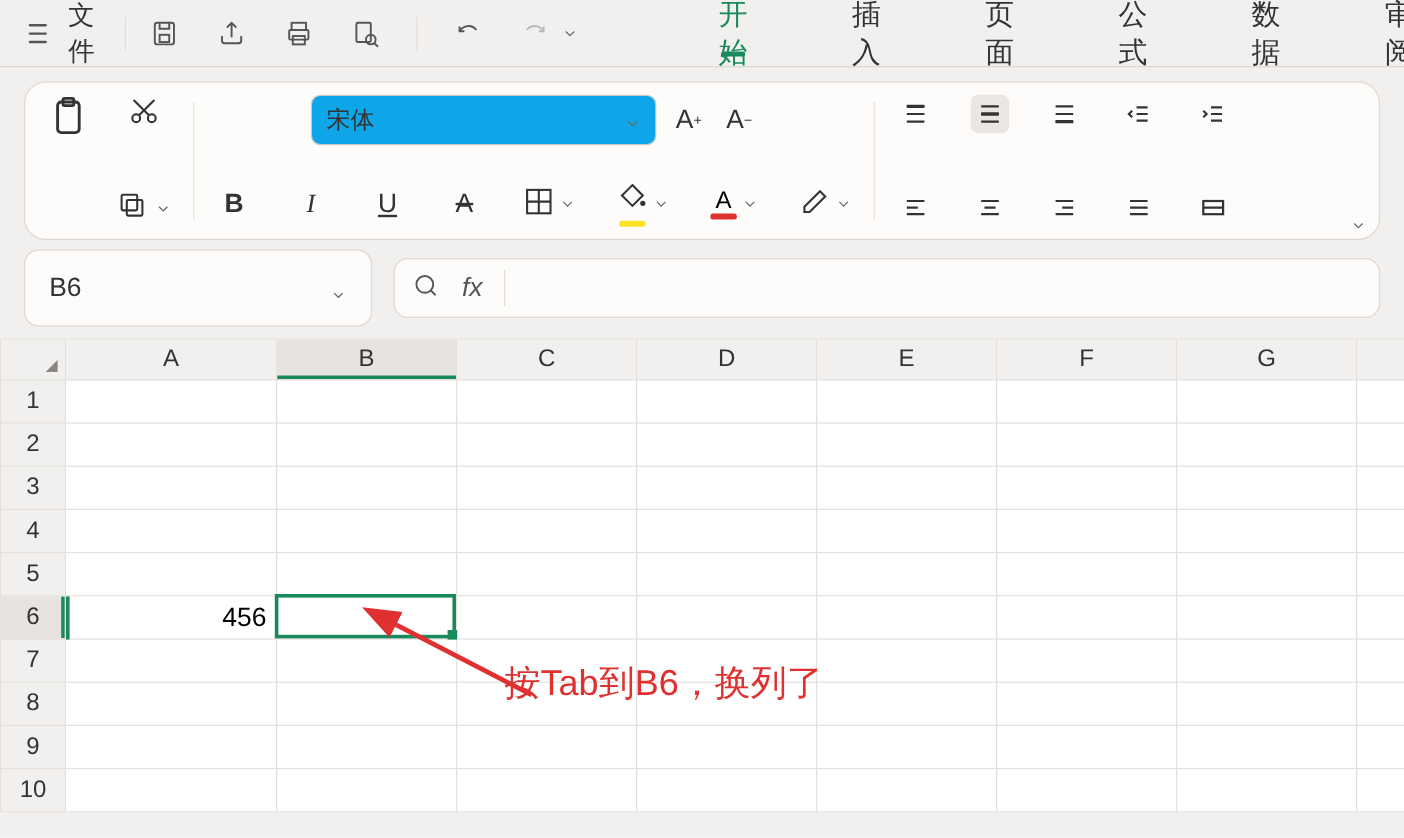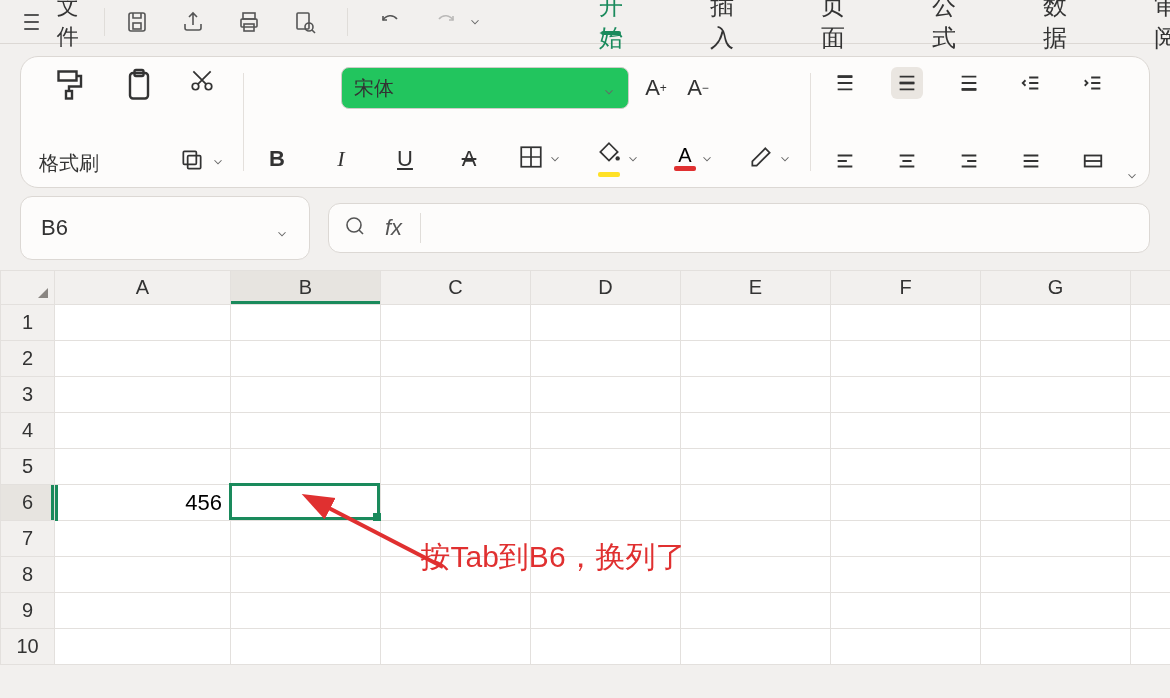--- a/index.html
+++ b/index.html
@@ -1,19 +1,19 @@
 <!DOCTYPE html>
 <html><head>
 <meta charset="utf-8">
 <style>
   *{box-sizing:border-box;margin:0;padding:0;}
   html,body{width:1170px;height:698px;overflow:hidden;font-family:"Microsoft YaHei","PingFang SC",sans-serif;background:#f2f0ee;}
 
   
-  .menubar{height:44px;display:flex;align-items:flex-start;padding:0 24px;border-bottom:1px solid #dcd8d4;gap:28px;}
+  .menubar{height:56px;display:flex;align-items:flex-start;padding:0 24px;border-bottom:1px solid #dcd8d4;gap:28px;}
   .menubar .menu-left{display:flex;align-items:center;gap:18px;height:100%;}
   .hamburger{width:22px;height:16px;display:flex;flex-direction:column;justify-content:space-between;}
   .hamburger span{display:block;height:2px;background:#555;border-radius:1px;}
   .file-label{font-size:22px;color:#333;}
   .vd{width:1px;height:28px;background:#e0ddd9;}
   .qa-icons{display:flex;align-items:center;gap:28px;}
   .qa-btn{width:28px;height:28px;display:flex;align-items:center;justify-content:center;color:#555;cursor:pointer;}
   .qa-btn svg{width:24px;height:24px;stroke:#555;fill:none;stroke-width:1.6;}
   .redo-group{display:flex;align-items:center;gap:8px;}
 
@@ -34,21 +34,21 @@
   .clip-row{display:flex;align-items:center;gap:6px;}
   .big-icon svg{width:36px;height:36px;stroke:#333;fill:none;stroke-width:1.6;}
   .small-icon svg{width:26px;height:26px;stroke:#333;fill:none;stroke-width:1.6;}
   .rib-label{font-size:20px;color:#333;margin-top:4px;}
   .chev{width:14px;height:14px;}
   .chev svg{width:14px;height:14px;stroke:#666;fill:none;stroke-width:1.8;}
 
   .font-group{flex:0 0 auto;align-items:stretch;gap:10px;}
   .font-row1{display:flex;gap:12px;align-items:center;}
   .font-row2{display:flex;gap:34px;align-items:center;margin-top:12px;}
-  .selectbox{height:42px;border:1px solid #d0ccc8;border-radius:8px;background:#22c55e;display:flex;align-items:center;justify-content:space-between;padding:0 12px;font-size:20px;color:#333;gap:13px;}
+  .selectbox{height:42px;border:1px solid #d0ccc8;border-radius:8px;background:#0ea5e9;display:flex;align-items:center;justify-content:space-between;padding:0 12px;font-size:20px;color:#333;gap:13px;}
   .font-name{width:288px;}
   .font-size{width:102px;}
   .mini-btn{width:30px;height:30px;display:flex;align-items:center;justify-content:center;font-size:22px;color:#333;}
   .cell-btn{display:flex;align-items:center;gap:4px;}
   .swatch-yellow{width:22px;height:5px;background:#ffe126;border-radius:2px;}
   .swatch-red{width:22px;height:5px;background:#e03030;border-radius:2px;}
 
   .align-group{display:flex;flex-direction:column;gap:14px;}
   .align-row{display:flex;gap:30px;align-items:center;}
   .align-row .mini-btn{width:32px;height:32px;}
@@ -158,28 +158,20 @@
     <div class="tab">公式</div>
     <div class="tab">数据</div>
     <div class="tab">审阅</div>
   </div>
 </div>
 
 <div class="ribbon-wrap">
   <div class="ribbon">
 
     <div class="group clip-group">
-      <div class="clip-stack">
-        <span class="big-icon"><svg viewBox="0 0 24 24">
-              <path d="M5 3h12v6H5z"></path>
-              <path d="M17 6h3v7h-8v3"></path>
-              <rect x="10" y="16" width="4" height="5"></rect>
-            </svg></span>
-        <span class="rib-label">格式刷</span>
-      </div>
       <div class="clip-stack">
         <span class="big-icon"><svg viewBox="0 0 24 24">
               <rect x="6" y="4" width="12" height="17" rx="2"></rect>
               <rect x="9" y="2" width="6" height="4" rx="1"></rect>
             </svg></span>
       </div>
       <div class="clip-side">
         <span class="small-icon"><svg viewBox="0 0 24 24">
               <circle cx="6" cy="18" r="3"></circle>
               <circle cx="18" cy="18" r="3"></circle>

